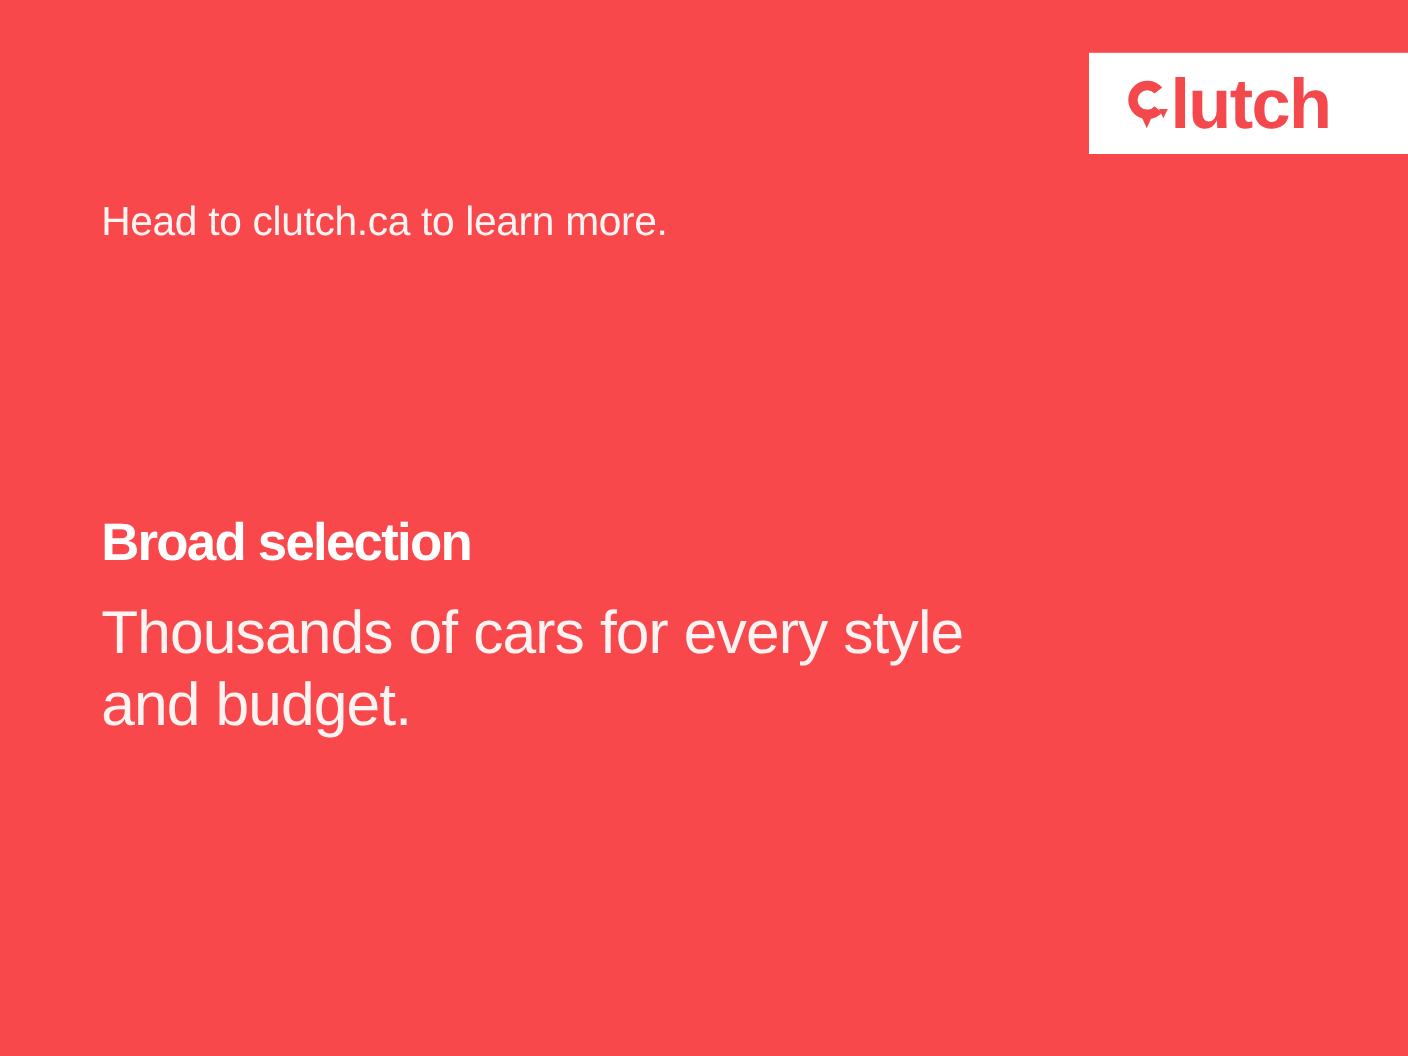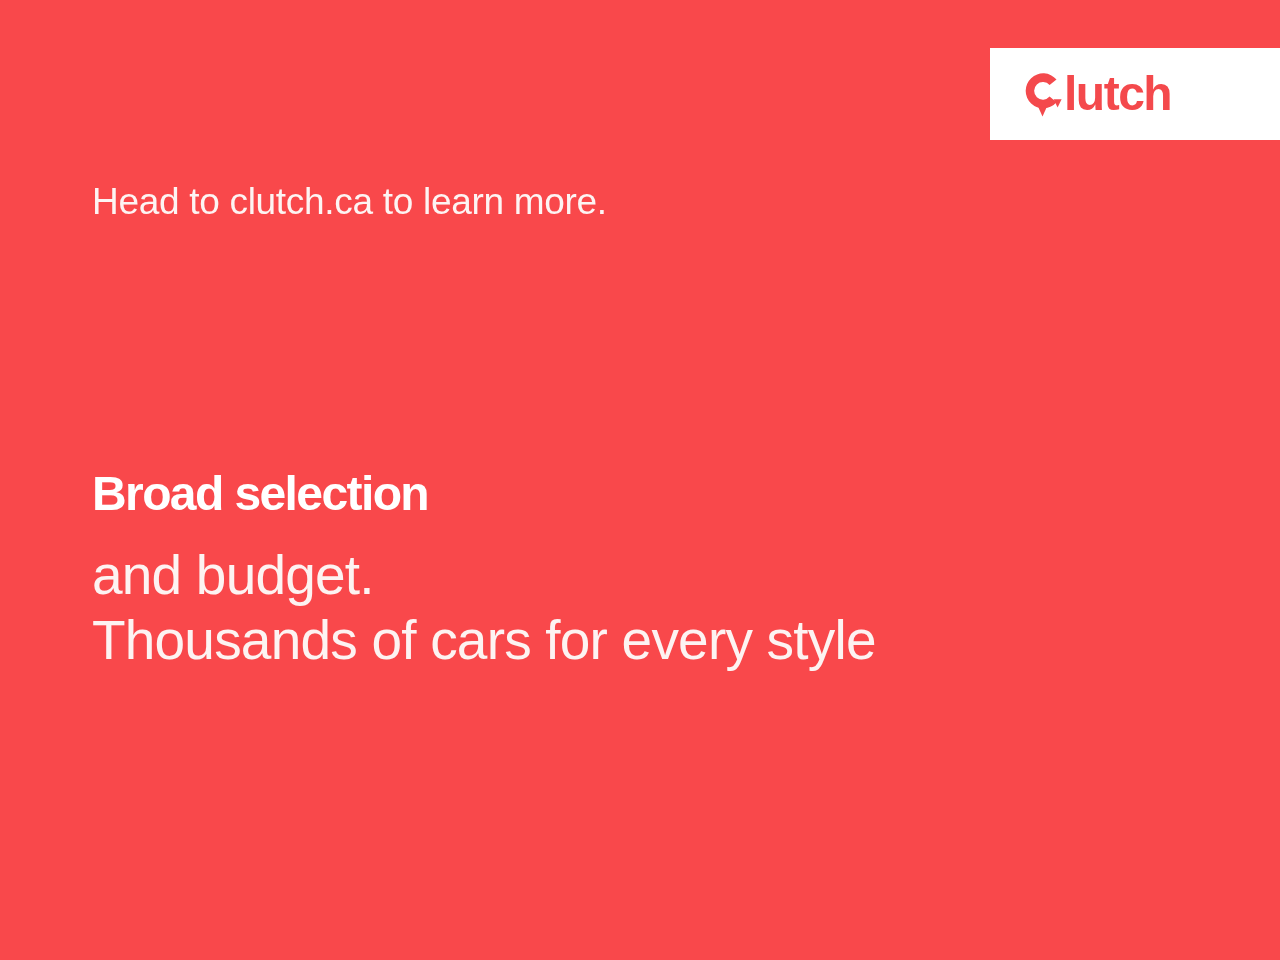--- a/index.html
+++ b/index.html
@@ -42,21 +42,21 @@
     flex: 0 0 auto;
   }
   .logo-mark-wrap svg {
     display: block;
     width: 46px;
     height: 52px;
   }
   .logo-word {
     font-family: "Liberation Sans", sans-serif;
     font-weight: 700;
-    font-size: 48px;
+    font-size: 64px;
     line-height: 1;
     letter-spacing: -1.5px;
     color: #f4494c;
     margin-left: -2px;
     white-space: nowrap;
     -webkit-font-smoothing: antialiased;
   }
 
   
   .kicker {
@@ -120,17 +120,17 @@
       </svg>
     </span>
     <span class="logo-word">lutch</span>
   </div>
 
   <div class="kicker">Head to clutch.ca to learn more.</div>
 
   <h1 class="headline">Broad selection</h1>
 
   <div class="subhead">
+    <span class="line">Thousands of cars for every style</span>
     <span class="line">and budget.</span>
-    <span class="line">Thousands of cars for every style</span>
   </div>
 
 </div>
 
 </body></html>

